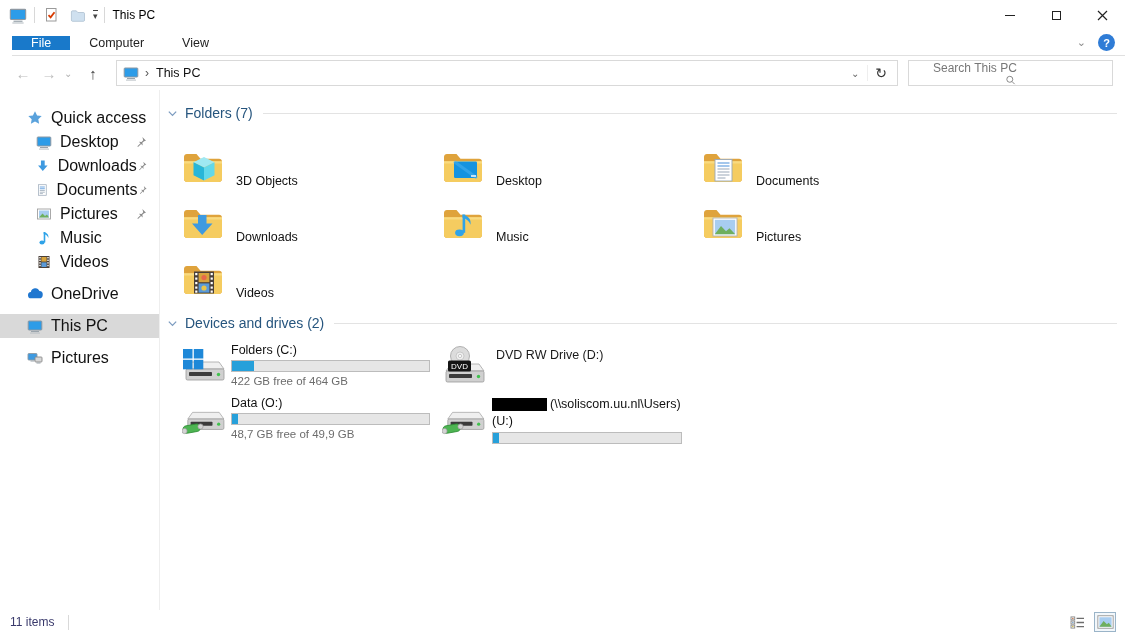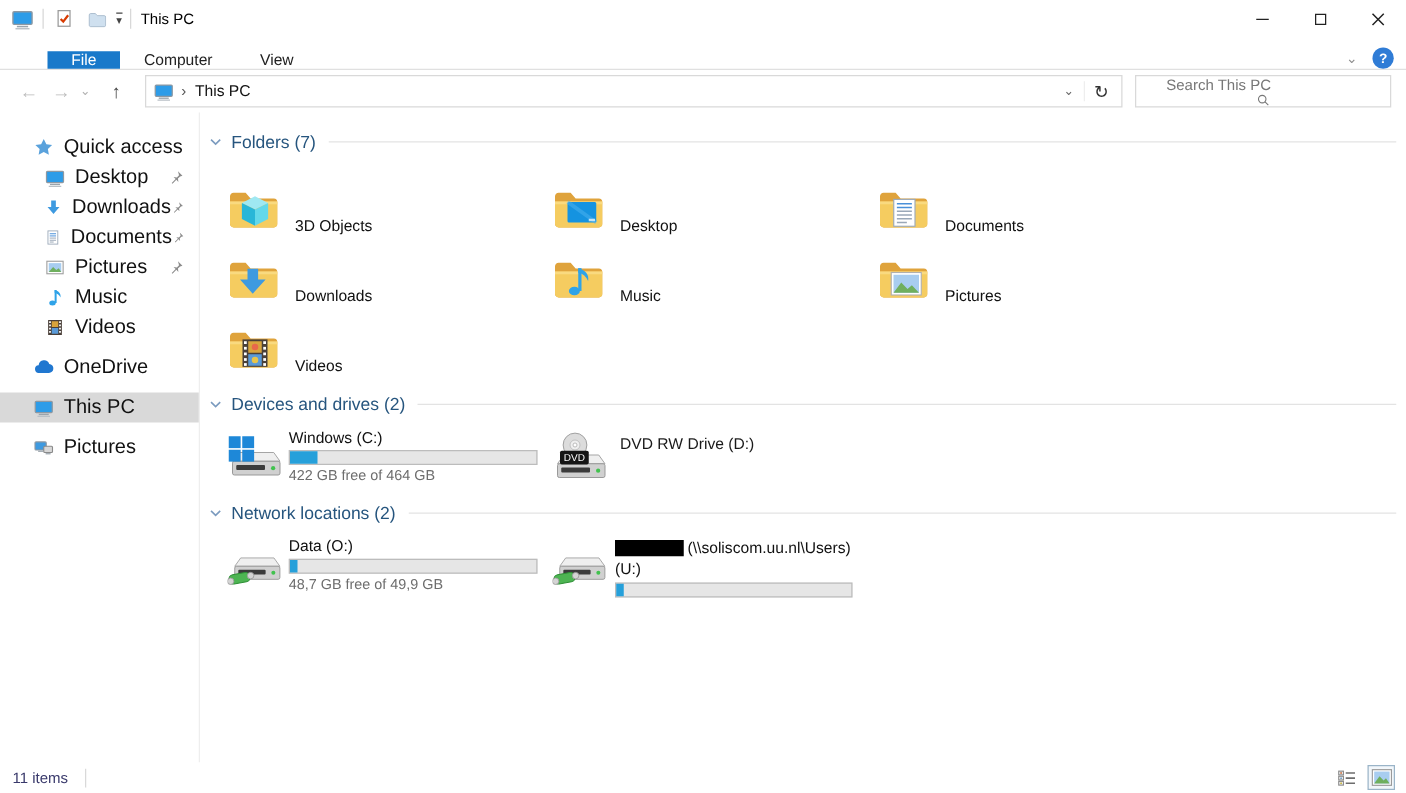--- a/index.html
+++ b/index.html
@@ -15,22 +15,22 @@
   .qat { display:flex; align-items:center; gap:6px; padding-left:8px; }
   .qat .sep { width:1px; height:16px; background:#d8d8d8; }
   .qat-btn { width:20px; height:20px; display:flex; align-items:center; justify-content:center; }
   .qat-caret { font-size:9px; color:#444; line-height:1; border-top:1px solid #444; padding-top:1px; }
   .win-title { margin-left:8px; font-size:12px; color:#000; }
   .win-controls { margin-left:auto; display:flex; height:30px; }
   .win-btn { width:46px; height:30px; display:flex; align-items:center; justify-content:center; }
   .glyph-min { width:10px; height:1px; background:#222; }
   .glyph-max { width:9px; height:9px; border:1px solid #222; }
   
-  .ribbon { position:absolute; top:30px; left:0; right:0; height:26px;
-    display:flex; align-items:flex-end; border-bottom:1px solid #e0e0e0; background:#fff;padding-left:38px; }
+  .ribbon { position:absolute; top:30px; left:12px; right:0; height:26px;
+    display:flex; align-items:center; border-bottom:1px solid #e0e0e0; background:#fff; }
   .tab { padding:0 19px; display:flex; align-items:center; font-size:12.5px; color:#222; }
   .tab.active { color:#fff; }
   .ribbon-right { margin-left:auto; display:flex; align-items:center; gap:12px; padding-right:10px; }
   .ribbon-chevron { color:#8a8a8a; font-size:11px; }
   .help-btn { width:17px; height:17px; border-radius:50%; color:#fff; font-size:11px; font-weight:bold;
     display:flex; align-items:center; justify-content:center; }
   
   .navrow { position:absolute; top:57px; left:0; right:0; height:32px;
     display:flex; align-items:center; background:#fff; }
   .nav-arrows { display:flex; align-items:center; gap:4px; padding:0 6px 0 12px; }
@@ -391,21 +391,21 @@
         <svg class="dicon" viewBox="0 0 44 40">
           <g transform="translate(0,4)">
               <use href="#sym-drive"></use>
             </g>
           <rect x="1" y="4" width="9.5" height="9.5" fill="#1e88d8"></rect>
           <rect x="11.8" y="4" width="9.5" height="9.5" fill="#1e88d8"></rect>
           <rect x="1" y="14.8" width="9.5" height="9.5" fill="#1e88d8"></rect>
           <rect x="11.8" y="14.8" width="9.5" height="9.5" fill="#1e88d8"></rect>
         </svg>
         <div class="dinfo dinfo-c">
-          <div class="dname">Windows (C:)</div>
+          <div class="dname">Folders (C:)</div>
           <div class="dbar">
             <div class="fill" style="width: 11%; background: rgb(38, 160, 218);"></div>
           </div>
           <div class="dfree">422 GB free of 464 GB</div>
         </div>
       </div>
       <div class="dtile">
         <svg class="dicon" viewBox="0 0 44 40">
           <g transform="translate(0,6)">
               <use href="#sym-drive"></use>
@@ -413,27 +413,20 @@
           <circle cx="18" cy="11" r="9.5" fill="#dcdcdc" stroke="#a0a0a0" stroke-width="0.8"></circle>
           <circle cx="18" cy="11" r="4" fill="#efefef" stroke="#bbb" stroke-width="0.7"></circle>
           <circle cx="18" cy="11" r="1.6" fill="#fff" stroke="#aaa" stroke-width="0.6"></circle>
           <rect x="6" y="15.5" width="23" height="11" rx="1.5" fill="#151515"></rect>
           <text x="17.5" y="24" font-size="8" fill="#fff" text-anchor="middle" font-family="Liberation Sans, sans-serif">DVD</text>
         </svg>
         <span class="dvd-label">DVD RW Drive (D:)</span>
       </div>
     </div>
 
-    <div class="sect-head">
-      <svg width="11" height="11" viewBox="0 0 12 12">
-        <path d="M2 4 6 8 10 4" fill="none" stroke="#7b9bbf" stroke-width="1.4"></path>
-      </svg>
-      <span class="sect-title" id="sect3" style="color: rgb(38, 85, 126);">Network locations (2)</span>
-      <span class="sect-line"></span>
-    </div>
     <div class="tilerow">
       <div class="dtile">
         <svg class="dicon" viewBox="0 0 44 40">
           <g transform="translate(2,2) scale(0.95)">
               <use href="#sym-drive"></use>
             </g>
           <rect x="1" y="27" width="17" height="7.5" rx="3.5" fill="#4db452" stroke="#2f8f36" stroke-width="0.8" transform="rotate(-10 9 30)"></rect>
           <circle cx="2.5" cy="33" r="2.6" fill="#d4d4d4" stroke="#9a9a9a" stroke-width="0.7"></circle>
           <circle cx="18.5" cy="28.5" r="2.6" fill="#d4d4d4" stroke="#9a9a9a" stroke-width="0.7"></circle>
         </svg>

